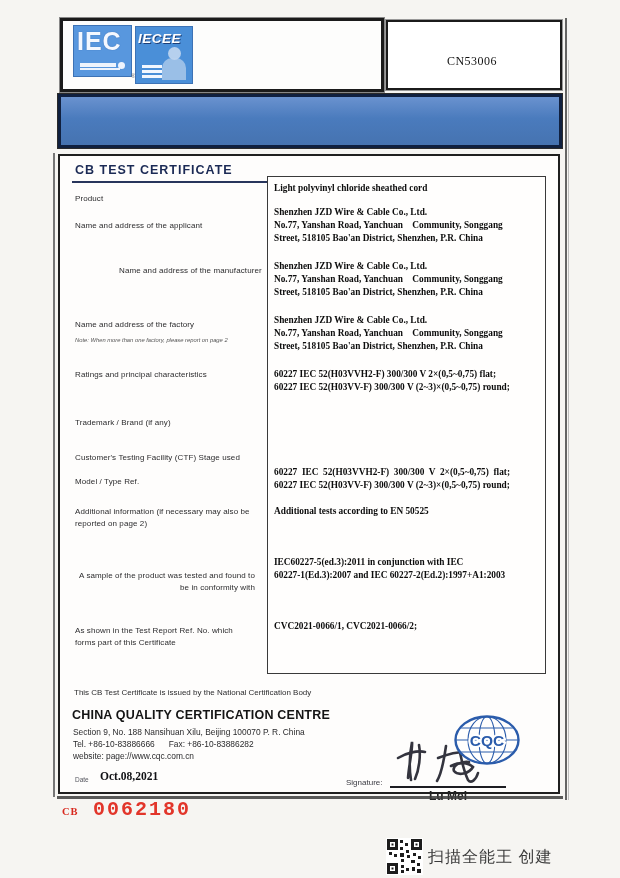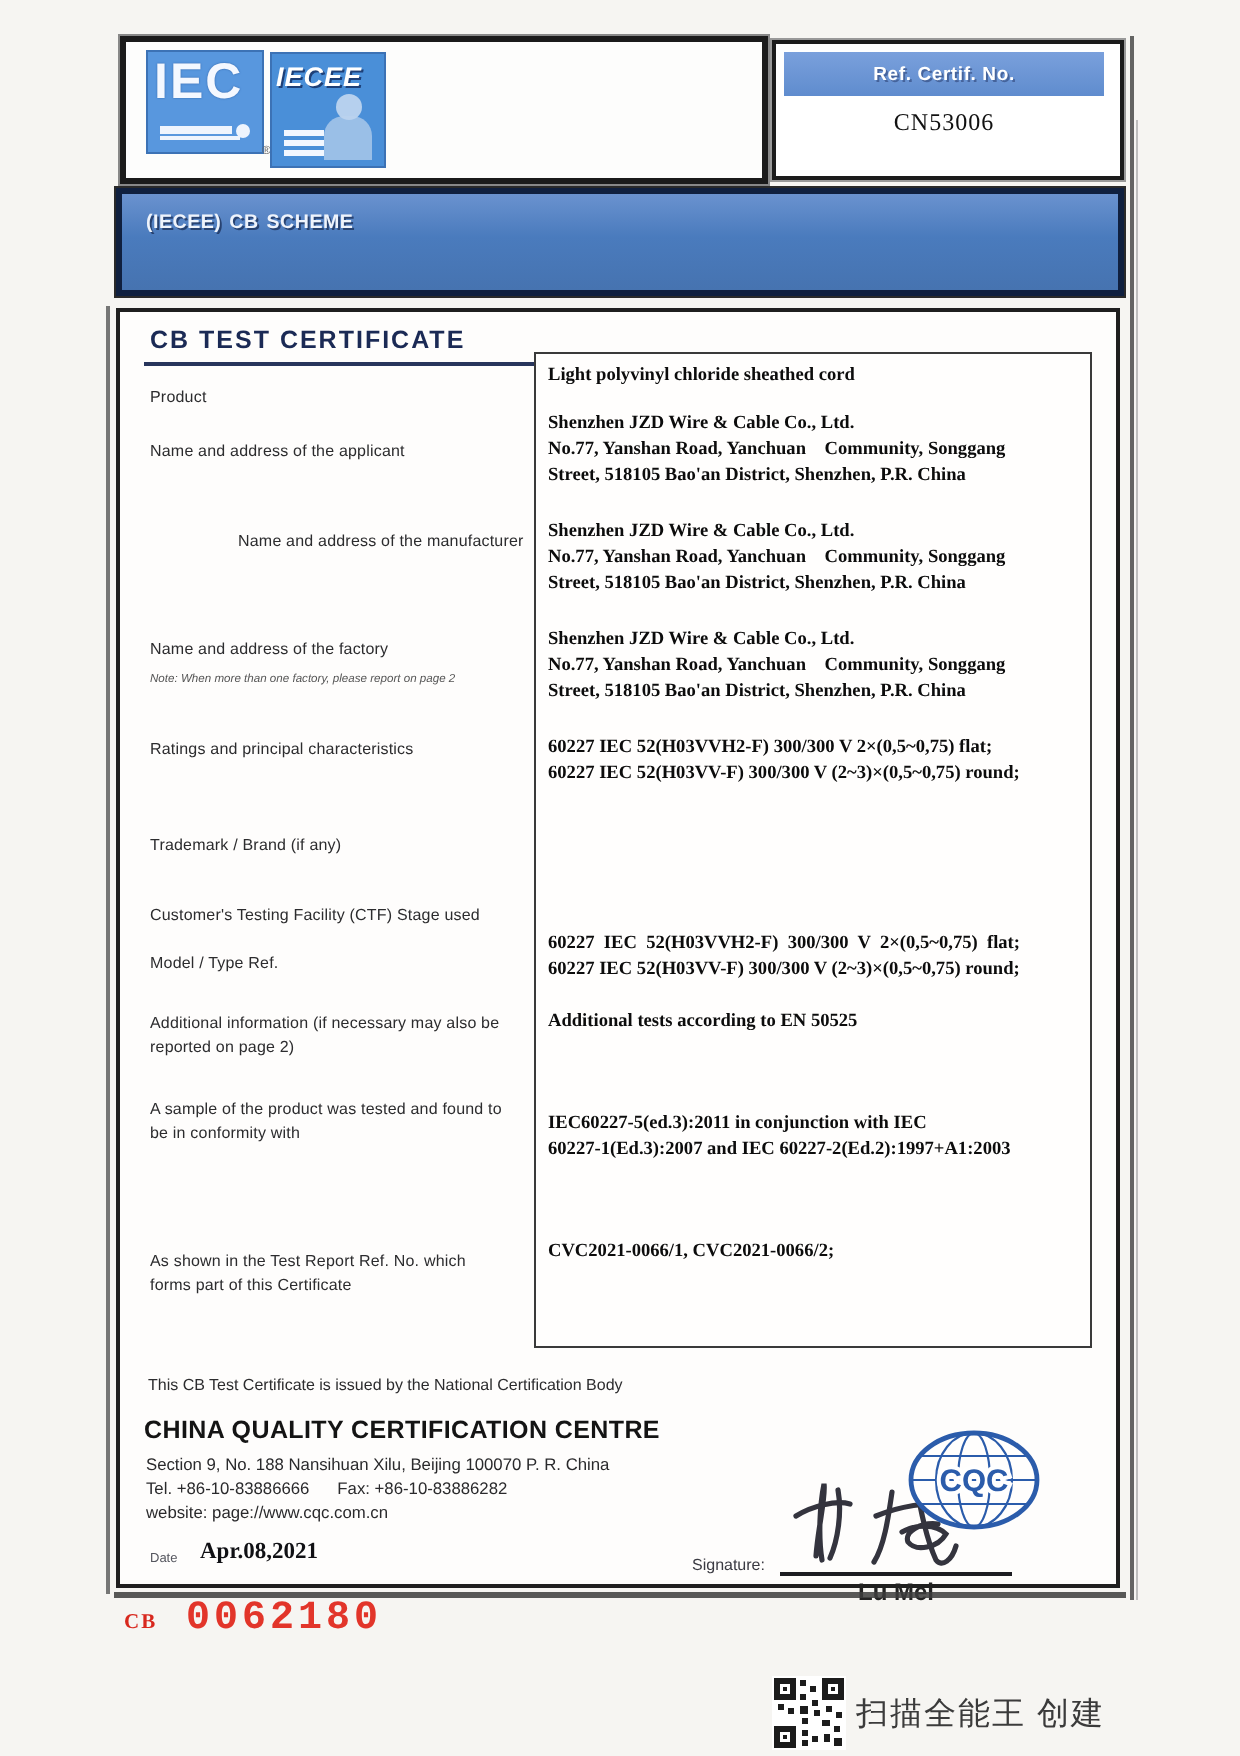--- a/index.html
+++ b/index.html
@@ -79,46 +79,42 @@
     <div class="abs iecee-head"></div>
     <div class="abs iecee-body"></div>
     <span class="abs iecee-text">IECEE</span>
     <div class="abs iecee-bar" style="left:6px;top:38px;"></div>
     <div class="abs iecee-bar" style="left:6px;top:43px;"></div>
     <div class="abs iecee-bar" style="left:6px;top:48px;"></div>
   </div>
 </div>
 
 <div class="abs ref-box">
-  <div class="abs ref-band">
-    <span>Ref. Certif. No.</span>
-  </div>
   <div class="abs ref-value">CN53006</div>
 </div>
 
 <div class="abs banner">
-  <div>(IECEE) CB SCHEME</div>
 </div>
 
 <div class="abs main-box"></div>
 <div class="abs cert-title">CB TEST CERTIFICATE</div>
 <div class="abs title-rule"></div>
 <div class="abs value-box"></div>
 
 <div class="abs lbl" style="top:193px;">Product</div>
 <div class="abs lbl" style="top:220px;">Name and address of the applicant</div>
 <div class="abs lbl" style="top:265px;padding-left:44px;">Name and address of the manufacturer</div>
 <div class="abs lbl" style="top:319px;">Name and address of the factory</div>
 <div class="abs note" style="top:337px;">Note: When more than one factory, please report on page 2</div>
 <div class="abs lbl" style="top:369px;">Ratings and principal characteristics</div>
 <div class="abs lbl" style="top:417px;">Trademark / Brand (if any)</div>
 <div class="abs lbl" style="top:452px;">Customer's Testing Facility (CTF) Stage used</div>
 <div class="abs lbl" style="top:476px;">Model / Type Ref.</div>
 <div class="abs lbl" style="top:506px;width:182px;">Additional information (if necessary may also be reported on page 2)</div>
-<div class="abs lbl" style="top:549px;width:180px;">A sample of the product was tested and found to be in conformity with</div>
+<div class="abs lbl" style="top:570px;width:180px;text-align:right;">A sample of the product was tested and found to be in conformity with</div>
 <div class="abs lbl" style="top:625px;width:180px;">As shown in the Test Report Ref. No. which forms part of this Certificate</div>
 
 <div class="abs val" style="top:182px;">Light polyvinyl chloride sheathed cord</div>
 <div class="abs val" style="top:206px;">Shenzhen JZD Wire &amp; Cable Co., Ltd.
 No.77, Yanshan Road, Yanchuan    Community, Songgang
 Street, 518105 Bao'an District, Shenzhen, P.R. China</div>
 <div class="abs val" style="top:260px;">Shenzhen JZD Wire &amp; Cable Co., Ltd.
 No.77, Yanshan Road, Yanchuan    Community, Songgang
 Street, 518105 Bao'an District, Shenzhen, P.R. China</div>
 <div class="abs val" style="top:314px;">Shenzhen JZD Wire &amp; Cable Co., Ltd.
@@ -135,21 +131,21 @@
 60227-1(Ed.3):2007 and IEC 60227-2(Ed.2):1997+A1:2003</div>
 <div class="abs val" style="top:620px;">CVC2021-0066/1, CVC2021-0066/2;</div>
 
 <div class="abs issued-note">This CB Test Certificate is issued by the National Certification Body</div>
 
 <div class="abs issuer-name">CHINA QUALITY CERTIFICATION CENTRE</div>
 <div class="abs issuer-line" style="top:727px;">Section 9, No. 188 Nansihuan Xilu, Beijing 100070 P. R. China</div>
 <div class="abs issuer-line" style="top:739px;white-space:pre;">Tel. +86-10-83886666      Fax: +86-10-83886282</div>
 <div class="abs issuer-line" style="top:751px;">website: page://www.cqc.com.cn</div>
 <div class="abs date-label">Date</div>
-<div class="abs date-value">Apr.08,2021</div>
+<div class="abs date-value">Oct.08,2021</div>
 <div class="abs sig-label">Signature:</div>
 
 <div class="abs sig-script">
   <svg width="112" height="50" viewBox="0 0 112 50">
     <g fill="none" stroke="#23232e" stroke-width="2.6" stroke-linecap="round" opacity="0.92">
       <path d="M20 42 C21 28, 25 12, 24 6 C22 16, 21 32, 23 44"></path>
       <path d="M10 22 C18 17, 30 14, 37 16"></path>
       <path d="M31 9 C33 20, 31 34, 27 43"></path>
       <path d="M58 10 C56 24, 54 37, 49 45"></path>
       <path d="M50 22 C62 17, 76 15, 86 16"></path>

